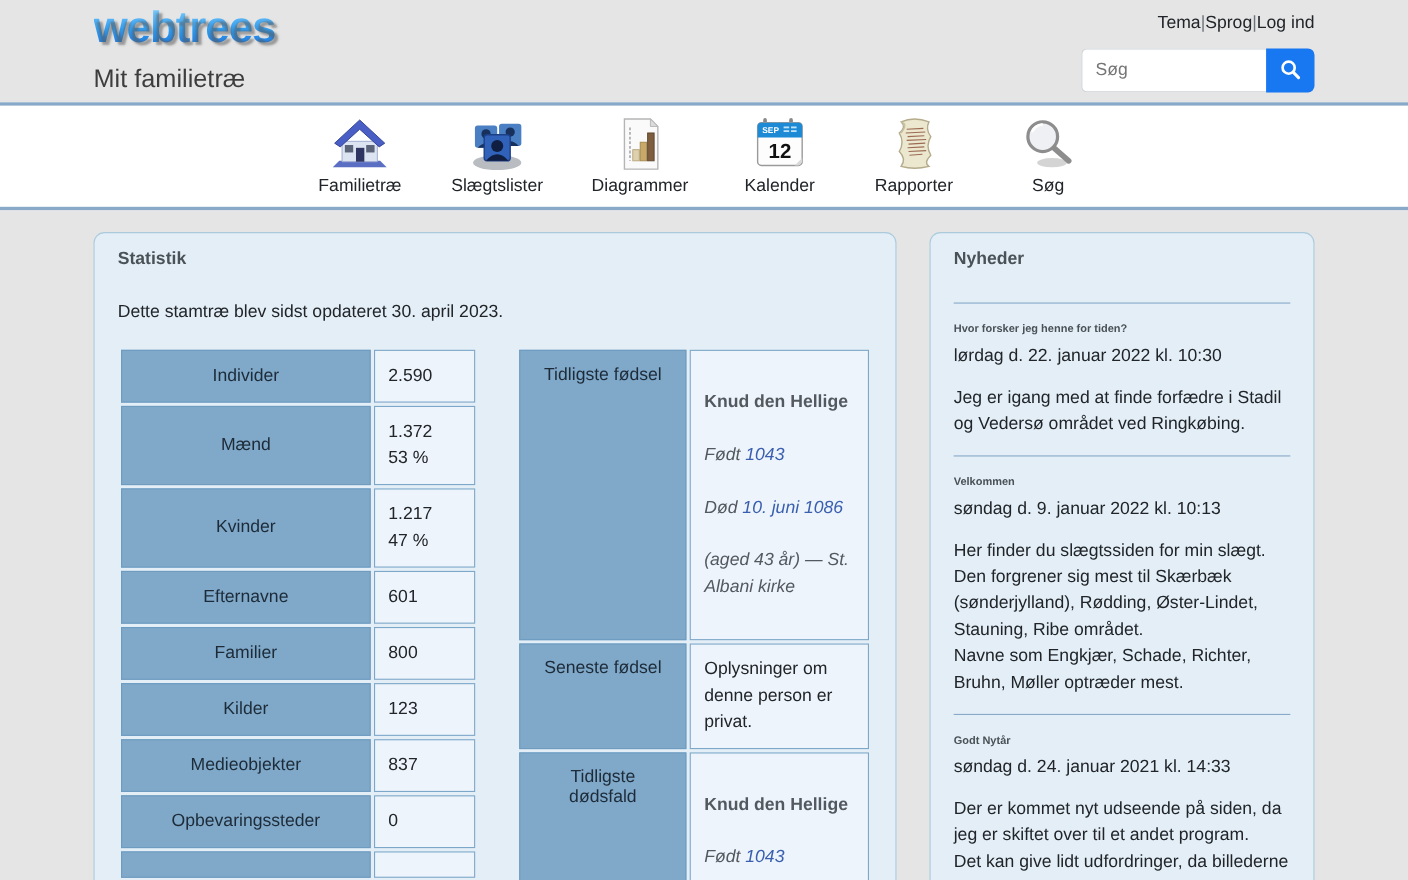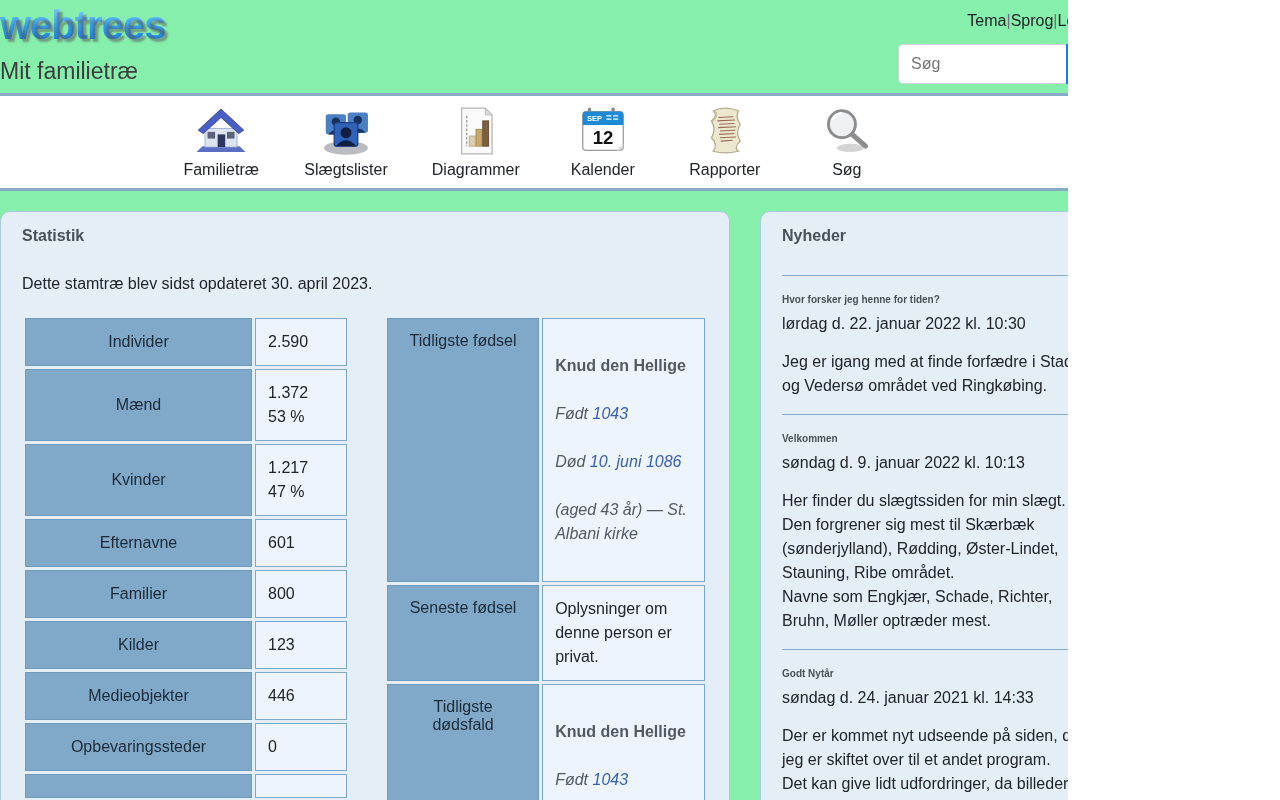--- a/index.html
+++ b/index.html
@@ -1,17 +1,17 @@
 <!DOCTYPE html>
 <html><head>
 <meta charset="utf-8">
 <style>
   * { margin:0; padding:0; box-sizing:border-box; }
   body { font-family:"Liberation Sans", sans-serif; background:#fff; }
-  .page { width:1068px; height:800px; overflow:hidden; background:#86efac; position:relative; }
+  .page { width:1280px; height:800px; overflow:hidden; background:#e5e5e5; position:relative; }
   .container { width:1110px; margin:0 auto; }
 
   
   .header { padding:4px 0 8px; }
   .header-flex { display:flex; justify-content:space-between; align-items:flex-start; }
   .logo-text {
     display:inline-block; font-weight:800; font-size:40px; letter-spacing:-1px;
     color:#2f9df2;
     background:linear-gradient(180deg,#8ed4fb 0%,#2f9df2 55%,#1b6fd8 100%);
     -webkit-background-clip:text; background-clip:text; -webkit-text-fill-color:transparent;
@@ -243,21 +243,21 @@
               <tr>
                   <th>Familier</th>
                   <td>800</td>
                 </tr>
               <tr>
                   <th>Kilder</th>
                   <td>123</td>
                 </tr>
               <tr>
                   <th>Medieobjekter</th>
-                  <td>446</td>
+                  <td>837</td>
                 </tr>
               <tr>
                   <th>Opbevaringssteder</th>
                   <td>0</td>
                 </tr>
               <tr>
                   <th></th>
                   <td></td>
                 </tr>
             </tbody>

